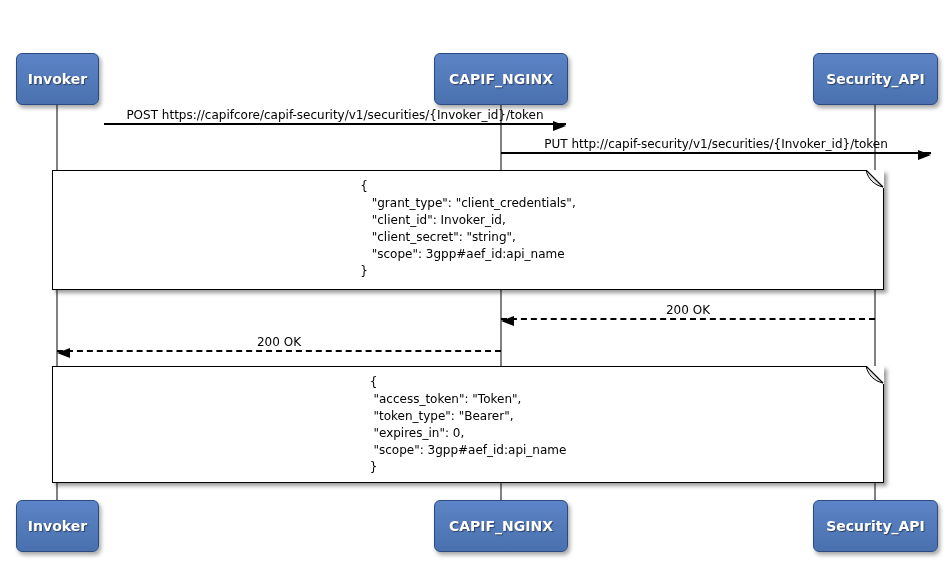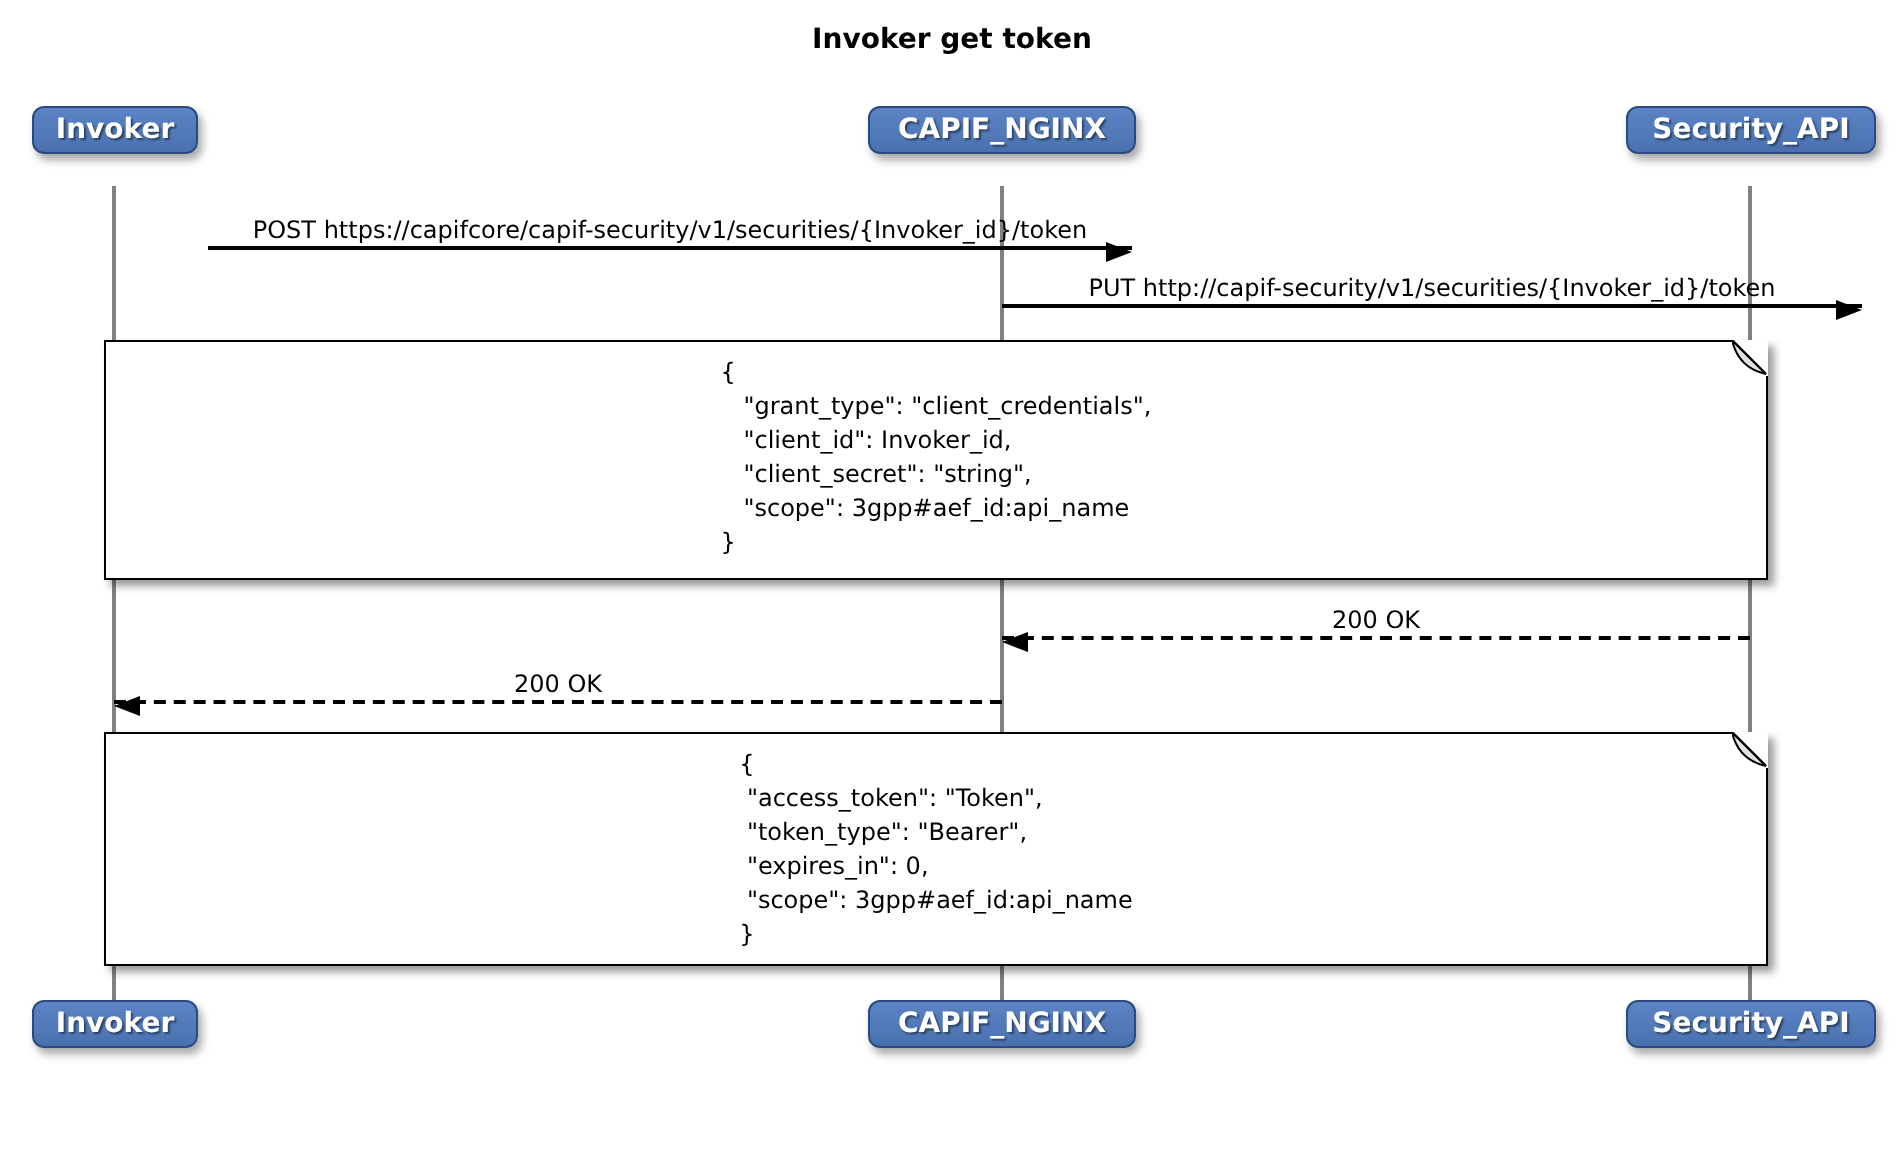--- a/index.html
+++ b/index.html
@@ -9,21 +9,21 @@
     position:relative; width:952px; height:576px; background:#ffffff; overflow:hidden;
   }
   .diagram-title {
     position:absolute; top:12px; left:0; width:100%;
     text-align:center; font-size:14px; font-weight:bold; color:#000;
   }
   .lifeline {
     position:absolute; top:93px; height:407px; width:2px; background:#818181; z-index:1;
   }
   .actor-box {
-    position:absolute; height:24px; z-index:6;
+    position:absolute; height:52px; z-index:6;
     background:linear-gradient(to bottom,#5c84c6,#4a71ae);
     border:1px solid #2c4a82; border-radius:6px;
     box-shadow:2px 3px 4px rgba(0,0,0,0.35);
     display:flex; align-items:center; justify-content:center;
   }
   .actor-box span {
     color:#ffffff; font-weight:bold; font-size:14px;
     text-shadow:1px 1px 1px rgba(0,0,0,0.45);
     white-space:nowrap;
   }
@@ -54,21 +54,20 @@
   .note-fold { position:absolute; top:-1px; right:-1px; z-index:7; }
   .footer-credit {
     position:absolute; right:8px; bottom:6px; font-size:14px; color:#1a1a1a;
   }
 </style>
 </head>
 <body>
 
 <div class="canvas">
 
-  <div class="diagram-title">Invoker get token</div>
 
   <div class="lifeline" style="left:56px"></div>
   <div class="lifeline" style="left:500px"></div>
   <div class="lifeline" style="left:874px"></div>
 
   <div class="actor-box" style="left:16px;  top:53px; width:83px;">
     <span>Invoker</span>
   </div>
   <div class="actor-box" style="left:434px; top:53px; width:134px;">
     <span>CAPIF_NGINX</span>

